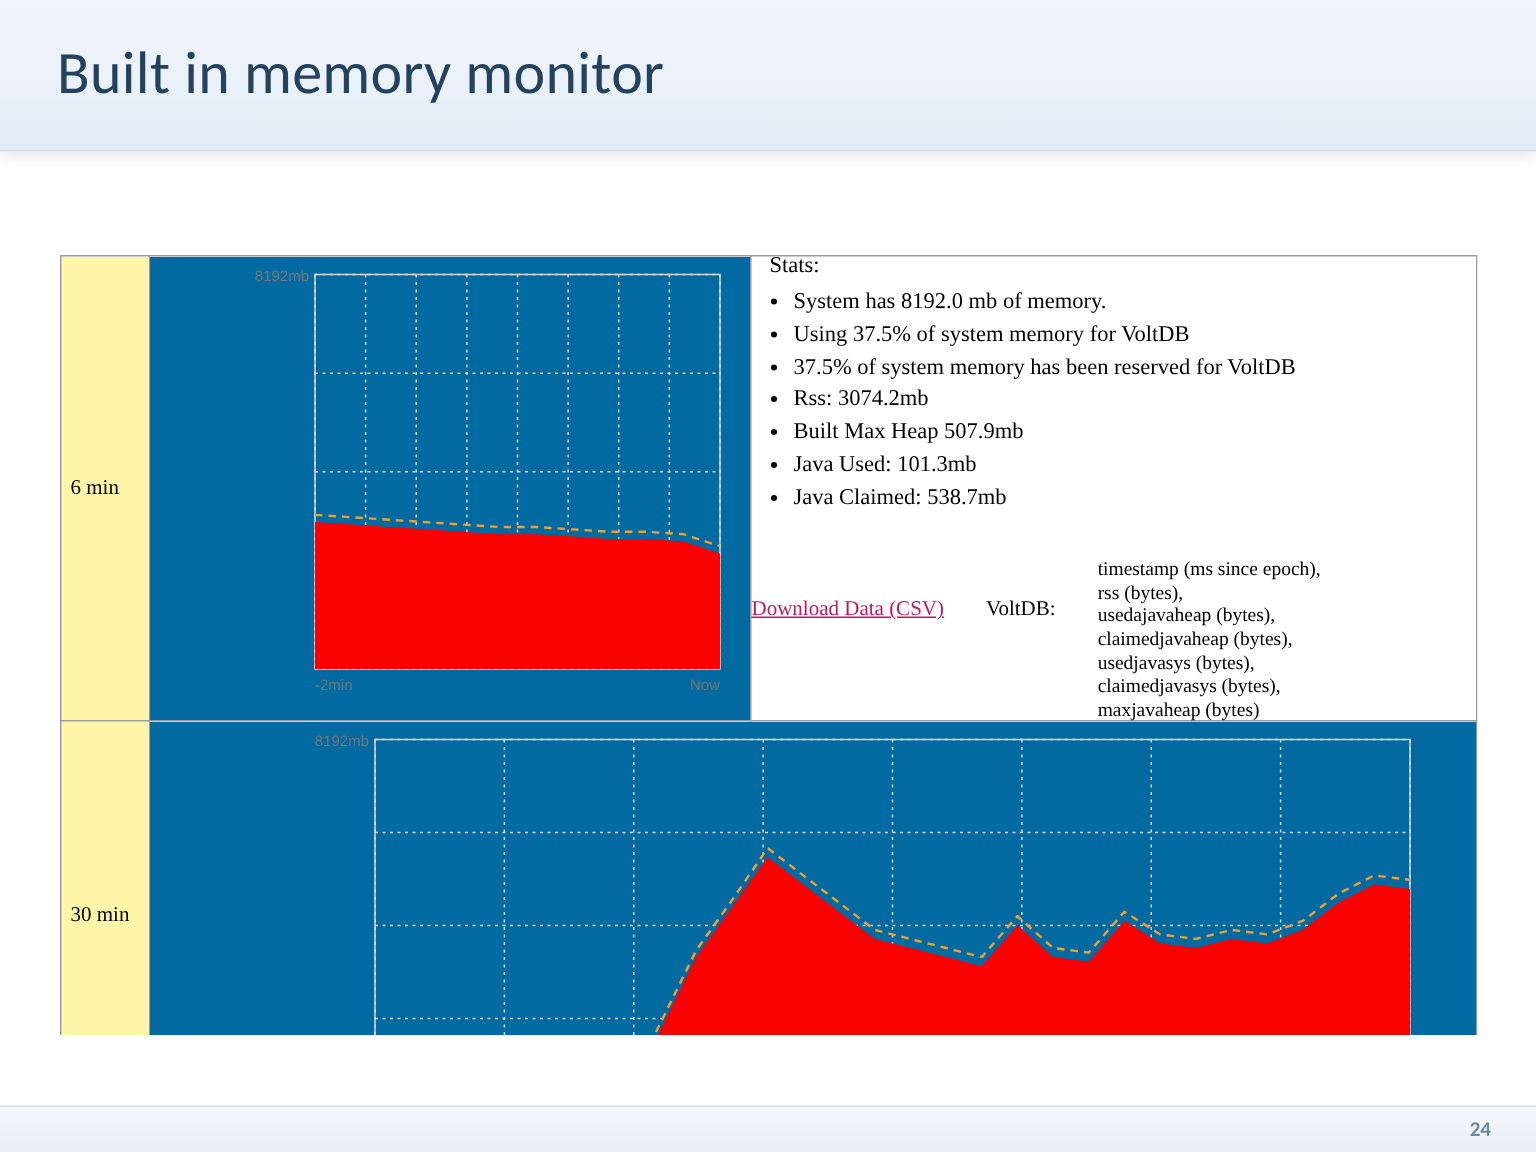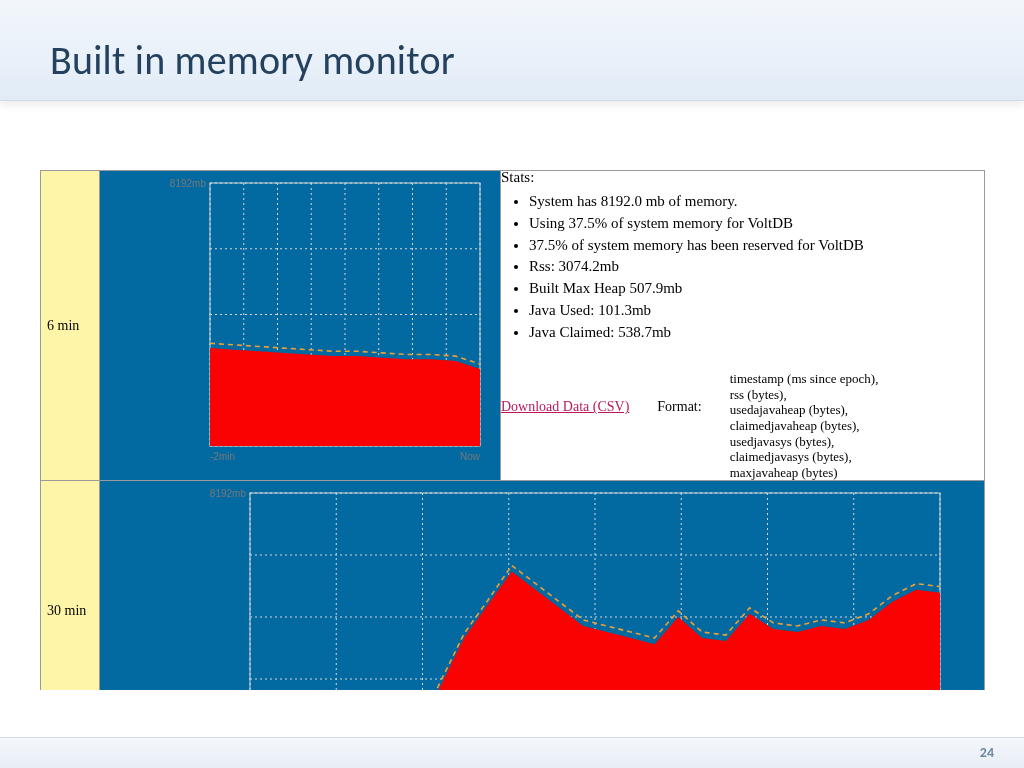--- a/index.html
+++ b/index.html
@@ -14,21 +14,21 @@
   }
   .title-band {
     position: absolute;
     left: 0; right: 0; top: 0;
     height: 100px;
     background: linear-gradient(to bottom, #f2f6fb 0%, #e8f0f9 65%, #e1ebf6 100%);
     border-bottom: 1px solid #d2dbe6;
     box-shadow: 0 4px 8px rgba(0,0,0,0.08);
   }
   .title-band h1 {
-    margin: 12px;
+    margin: 0;
     padding: 24px 0 0 38px;
     font-size: 40px;
     font-weight: 400;
     color: #24425f;
     letter-spacing: 0.2px;
   }
   .slide-body {
     position: absolute;
     left: 40px;
     top: 170px;
@@ -72,21 +72,21 @@
     background: #fff;
     font-family: "Times New Roman", Times, serif;
     font-size: 15px;
     color: #000;
     padding: 0 6px 6px 10px;
     position: relative;
     vertical-align: top;
   }
   .stats-head {
     font-size: 15px;
-    margin: 0 0 4px 0;
+    margin: 0 0 4px 12px;
     position: relative;
     top: -2px;
   }
   .stats-cell ul {
     margin: 0 0 14px 0;
     padding-left: 28px;
   }
   .stats-cell ul li {
     margin: 3px 0;
     line-height: 1.25;
@@ -189,21 +189,21 @@
               <li>System has 8192.0 mb of memory.</li>
               <li>Using 37.5% of system memory for VoltDB</li>
               <li>37.5% of system memory has been reserved for VoltDB</li>
               <li>Rss: 3074.2mb</li>
               <li>Built Max Heap 507.9mb</li>
               <li>Java Used: 101.3mb</li>
               <li>Java Claimed: 538.7mb</li>
             </ul>
         <div class="dl-row">
           <span class="dl-link">Download Data (CSV)</span>
-          <span class="fmt-label">Format:</span>
+          <span class="fmt-label">VoltDB:</span>
           <span class="fmt-list" id="format-desc">timestamp (ms since epoch),<br>rss (bytes),<br>usedajavaheap (bytes),<br>claimedjavaheap (bytes),<br>usedjavasys (bytes),<br>claimedjavasys (bytes),<br>maxjavaheap (bytes)</span>
         </div>
       </td>
     </tr>
     <tr>
       <td class="time-strip" style="height:260px;">
         <span class="tlabel">30 min</span>
       </td>
       <td class="chart-cell" colspan="2" style="height:260px;">
         <svg id="chart-1" width="880" height="260">

